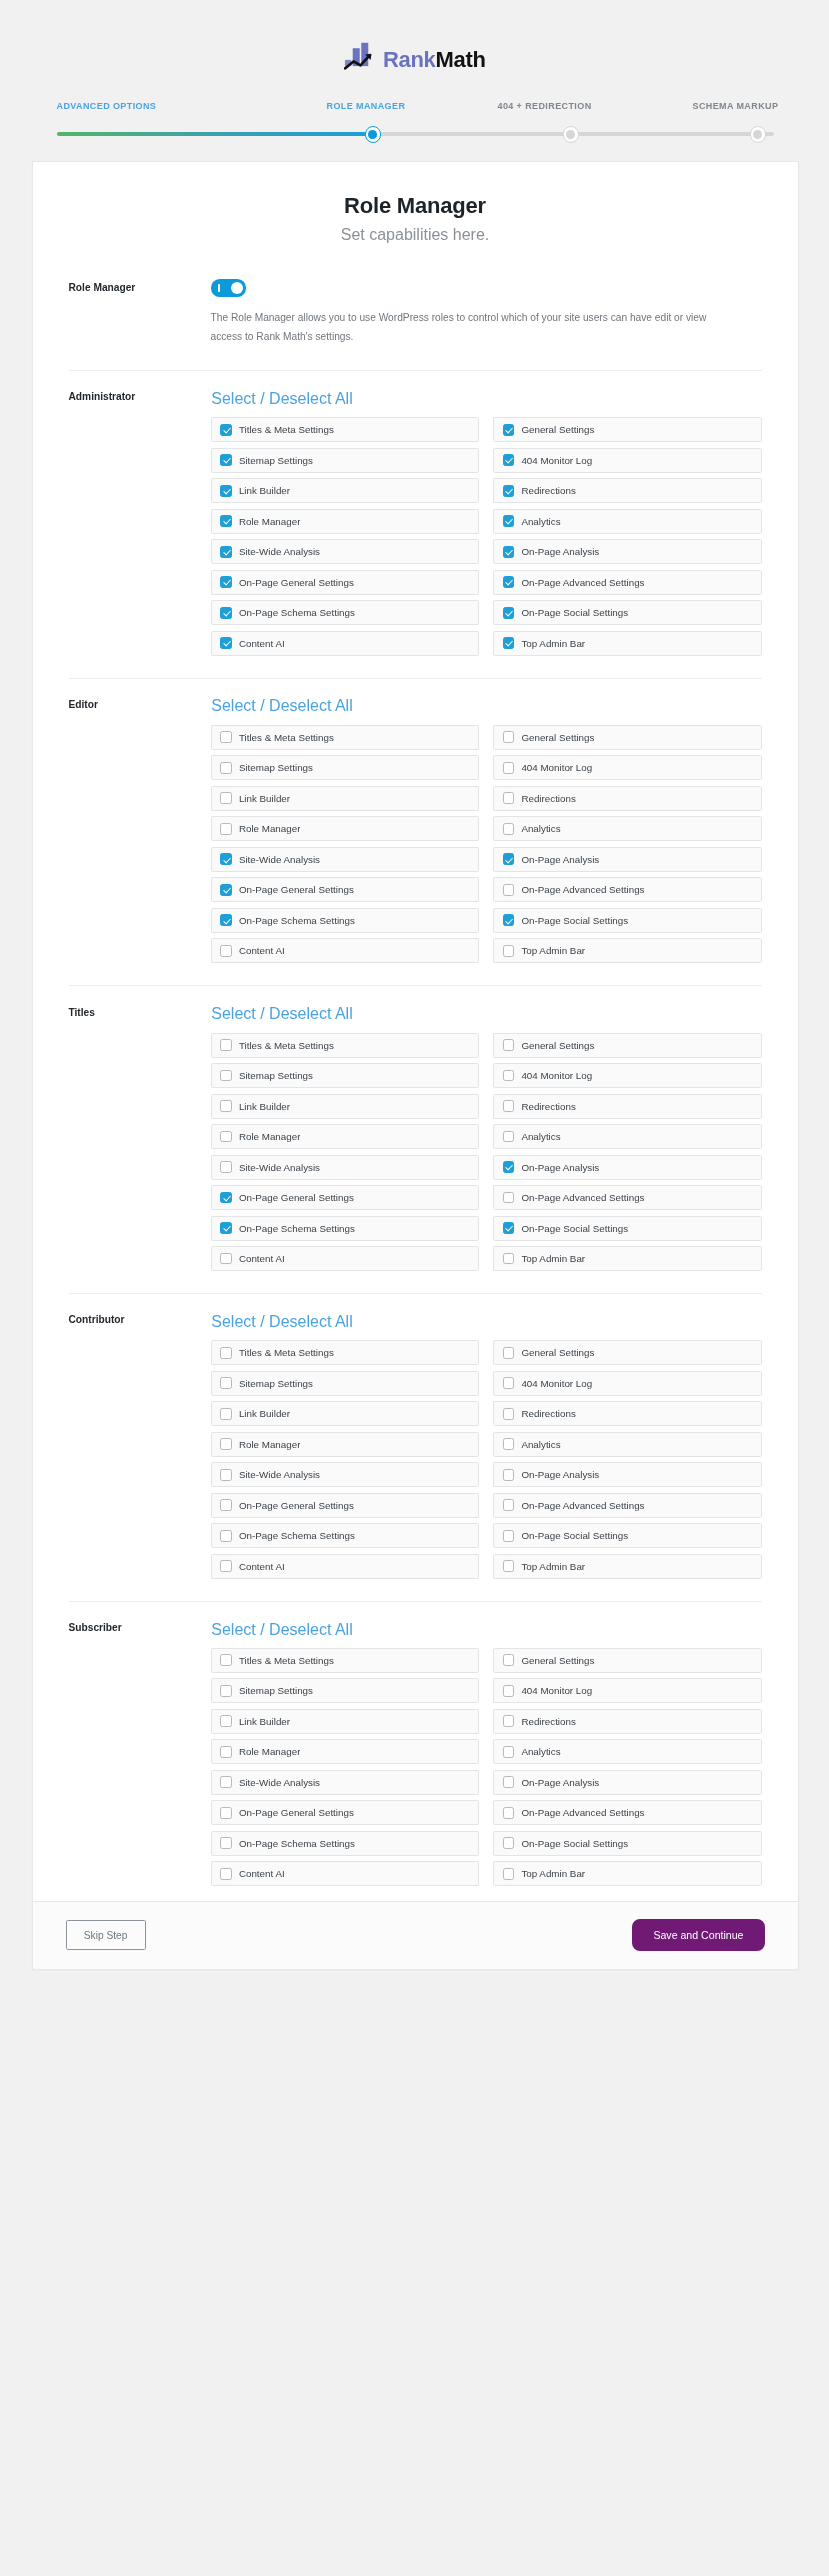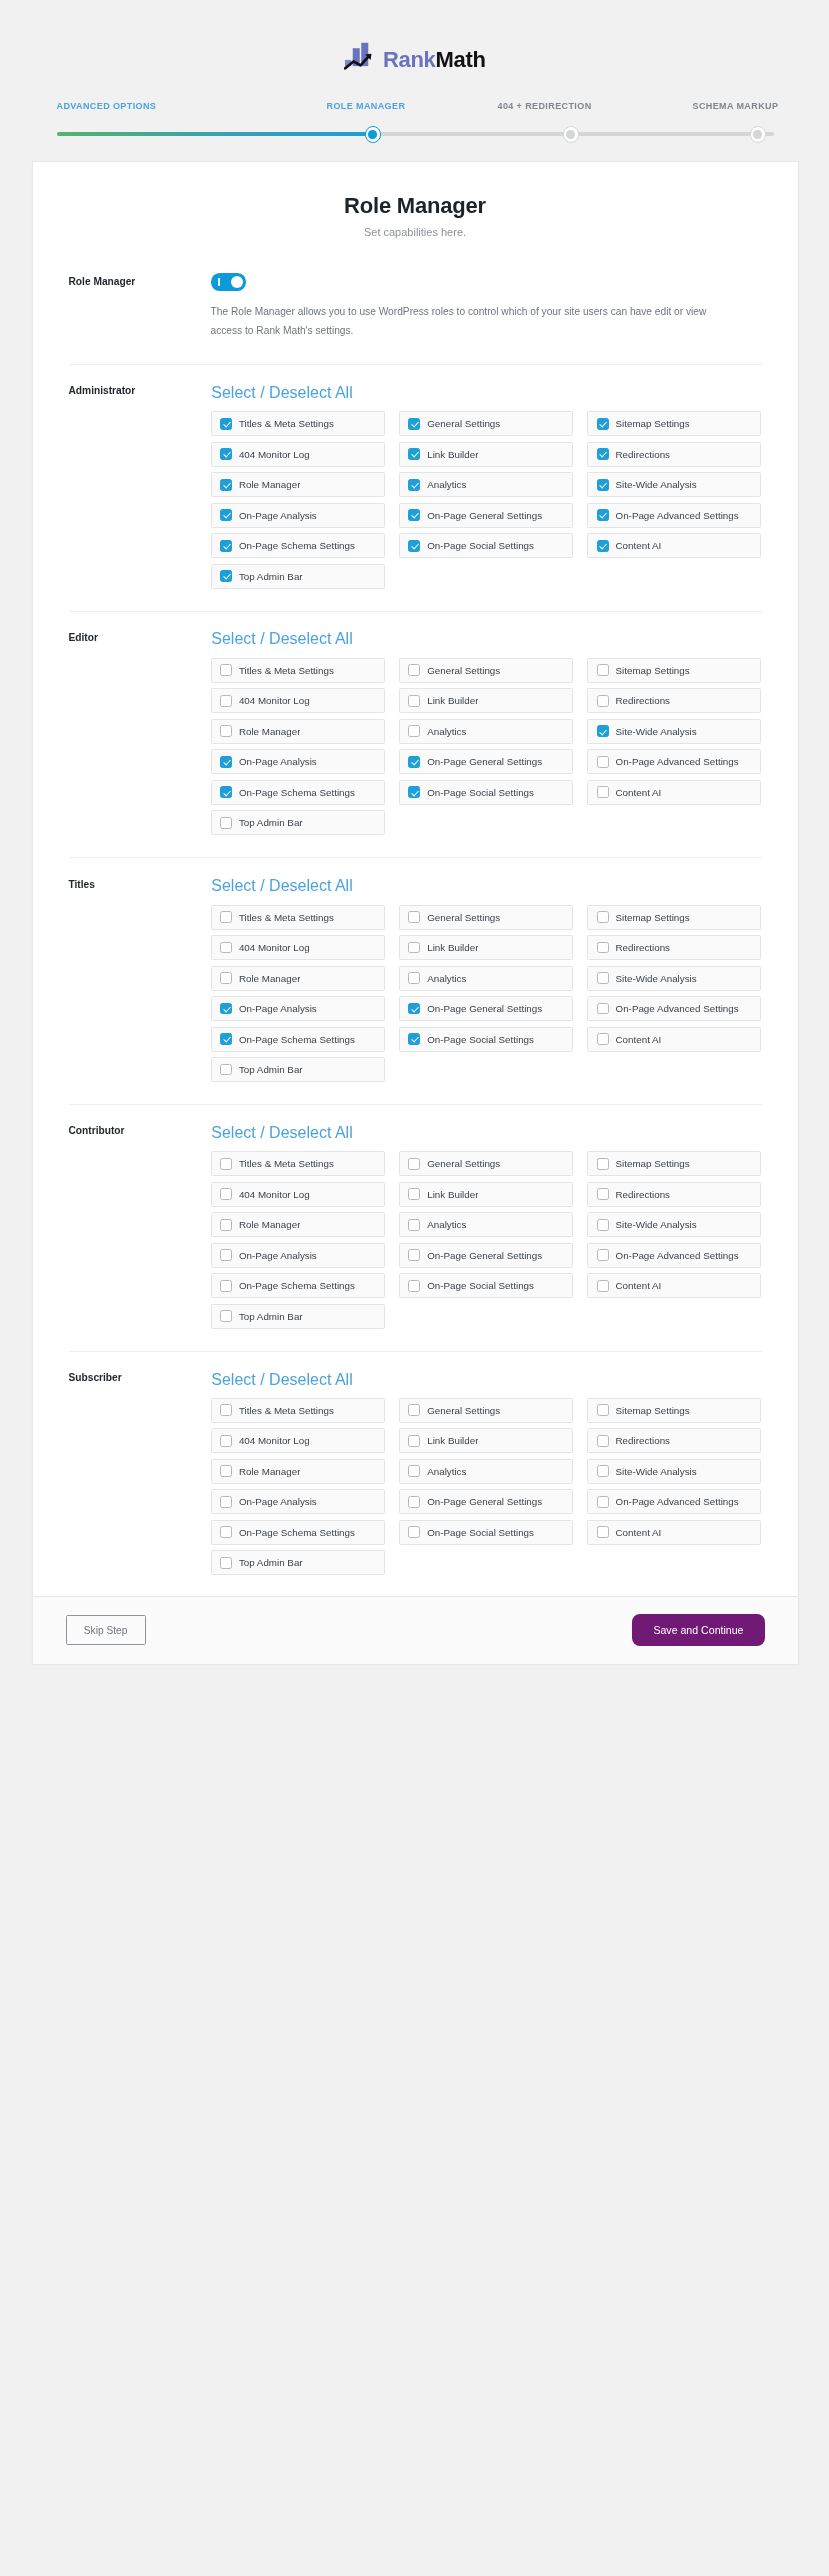--- a/index.html
+++ b/index.html
@@ -129,21 +129,21 @@
     text-align: center;
   }
   .page-title {
     font-size: 22px;
     font-weight: 700;
     color: #1d2327;
     letter-spacing: -0.2px;
   }
   .page-sub {
     margin-top: 7px;
-    font-size: 11px;
+    font-size: 16px;
     color: #8c9196;
   }
 
   
   .field-row {
     display: flex;
     padding: 35px 36px 0 36px;
   }
   .field-label {
     width: 142px;
@@ -216,21 +216,21 @@
     color: #4aa3df;
     text-decoration: none;
     display: inline-block;
     margin-bottom: 9.4px;
     margin-left: 0.8px;
     cursor: pointer;
   }
 
   .caps-grid {
     display: grid;
-    grid-template-columns: repeat(3, 1fr);
+    grid-template-columns: repeat(2, 1fr);
     column-gap: 14px;
     row-gap: 5.5px;
   }
 
   .cap {
     display: flex;
     align-items: center;
     gap: 7px;
     background: #fafafa;
     border: 0.8px solid #e2e4e6;
@@ -273,21 +273,21 @@
   }
 
   .section-sep {
     height: 0.8px;
     background: #eceef0;
     margin: 15.7px 36px 0;
   }
 
   
   .card-foot {
-    margin-top: 14px;
+    margin-top: 8px;
     border-top: 0.8px solid #e8e8e8;
     background: #fbfbfb;
     padding: 17.3px 33px;
     display: flex;
     align-items: center;
     justify-content: space-between;
   }
   .btn-skip {
     font-size: 10.2px;
     color: #6f767d;

